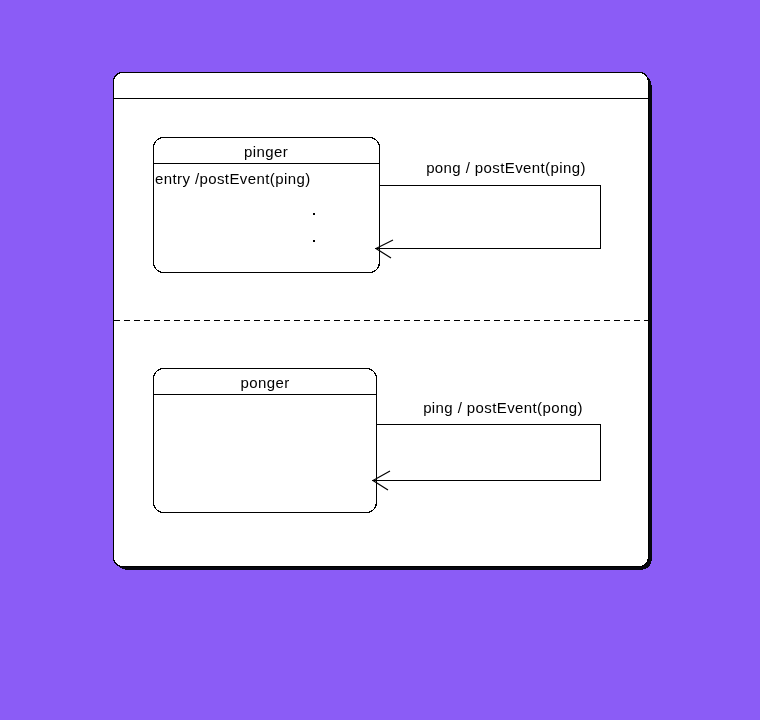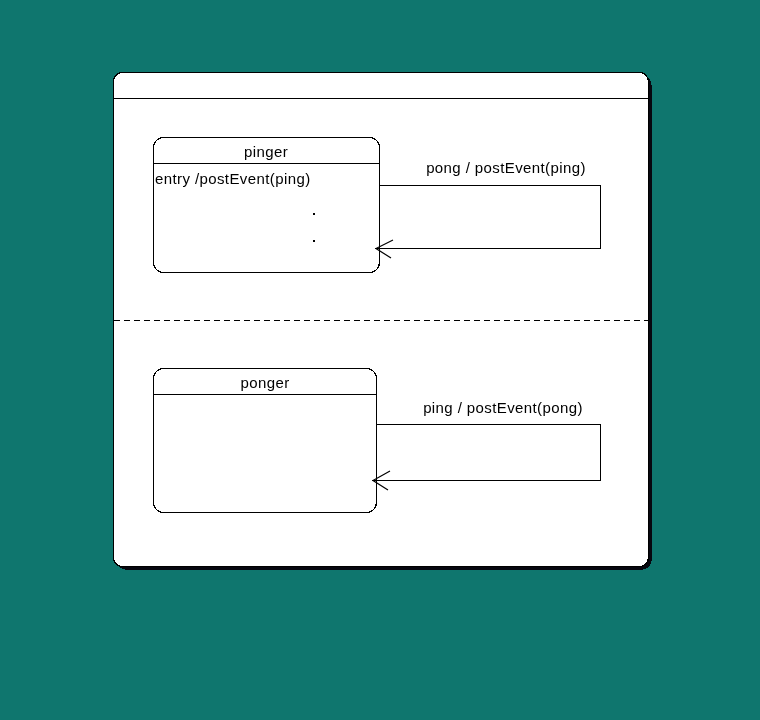--- a/index.html
+++ b/index.html
@@ -7,21 +7,21 @@
     padding: 0;
     width: 760px;
     height: 720px;
     background: #eeeeee;
     overflow: hidden;
   }
   .stage {
     position: relative;
     width: 760px;
     height: 720px;
-    background: #0f766e;
+    background: #8b5cf6;
   }
   svg {
     display: block;
     shape-rendering: crispEdges;
   }
   .dg-text {
     font-family: "Liberation Sans", "DejaVu Sans", sans-serif;
     font-size: 15px;
     letter-spacing: 0.4px;
     fill: #000000;

